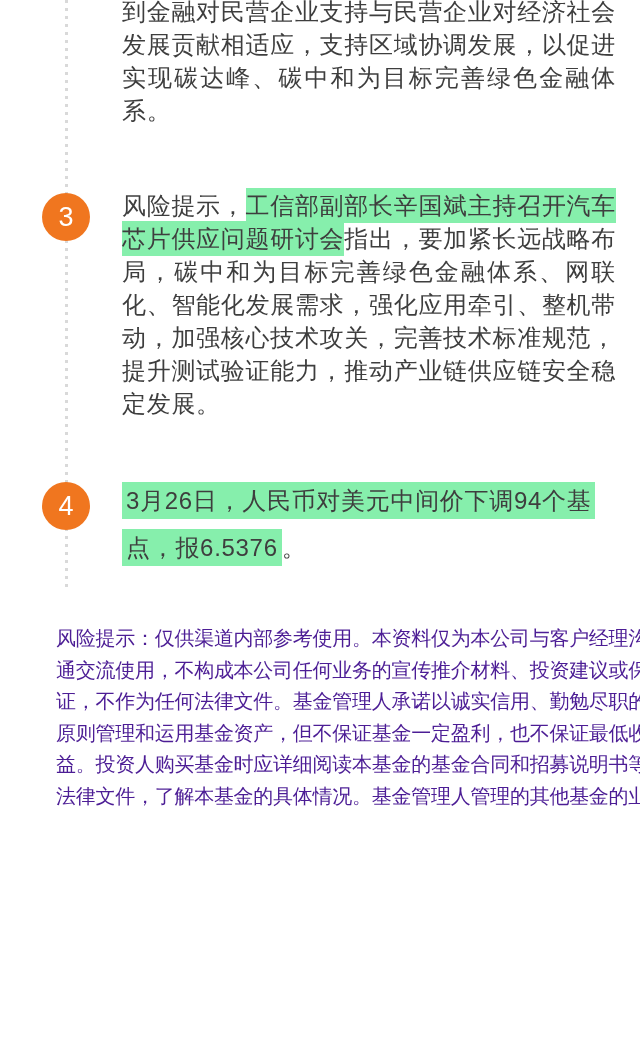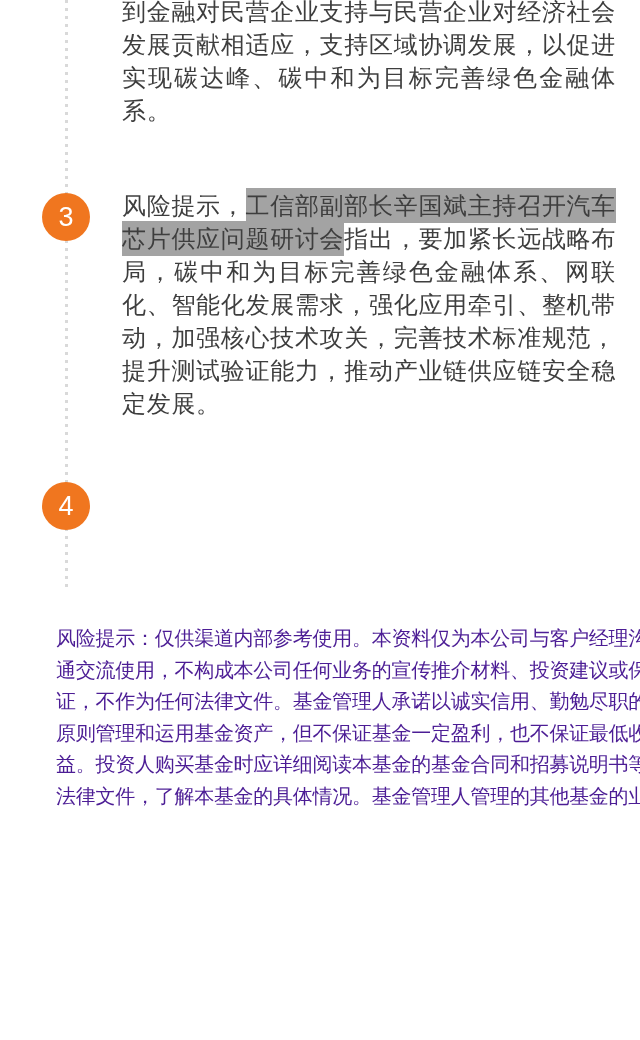--- a/index.html
+++ b/index.html
@@ -52,21 +52,21 @@
     color: #3e3e3e;
   }
   .para-intro { top: -5px; }
   .para-item3 { top: 189px; }
   .para-item4 {
     top: 477px;
     line-height: 47px;
     text-align: left;
   }
   .hl {
-    background: #a3a3a3;
+    background: #86efac;
     padding: 4px 0;
     -webkit-box-decoration-break: clone;
     box-decoration-break: clone;
   }
   .hl-pad {
     padding: 5px 4px;
   }
   .disclaimer {
     position: absolute;
     left: 15px;
@@ -100,18 +100,19 @@
   <div class="num-circle circle-3">
     <span>3</span>
   </div>
 
   <p class="body-para para-item3"><span>风险提示，</span><span class="hl">工信部副部长辛国斌主持召开汽车芯片供应问题研讨会</span><span>指出，要加紧长远战略布局，碳中和为目标完善绿色金融体系、网联化、智能化发展需求，强化应用牵引、整机带动，加强核心技术攻关，完善技术标准规范，提升测试验证能力，推动产业链供应链安全稳定发展。</span></p>
 
   <div class="num-circle circle-4">
     <span>4</span>
   </div>
 
+  <p class="body-para para-item4"><span></span><span class="hl hl-pad">3月26日，人民币对美元中间价下调94个基点，报6.5376</span><span>。</span></p>
 
   <p class="disclaimer">风险提示：仅供渠道内部参考使用。本资料仅为本公司与客户经理沟通交流使用，不构成本公司任何业务的宣传推介材料、投资建议或保证，不作为任何法律文件。基金管理人承诺以诚实信用、勤勉尽职的原则管理和运用基金资产，但不保证基金一定盈利，也不保证最低收益。投资人购买基金时应详细阅读本基金的基金合同和招募说明书等法律文件，了解本基金的具体情况。基金管理人管理的其他基金的业绩和其投资人员取得的过往业绩并不预示其未来表现，也不构成本基金业绩表现的保证。基金投资需谨慎。</p>
 
   <div class="read-count">阅读 10</div>
 
 </div>
 
 </body></html>

